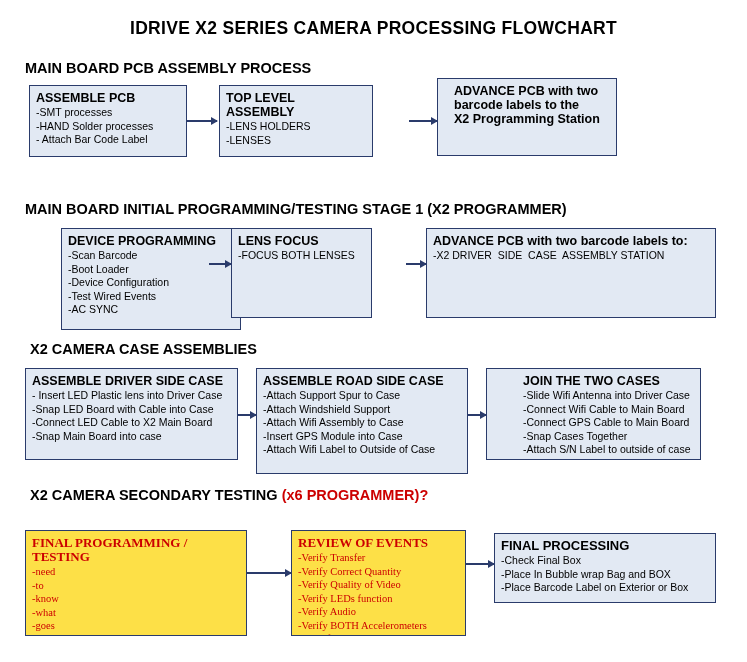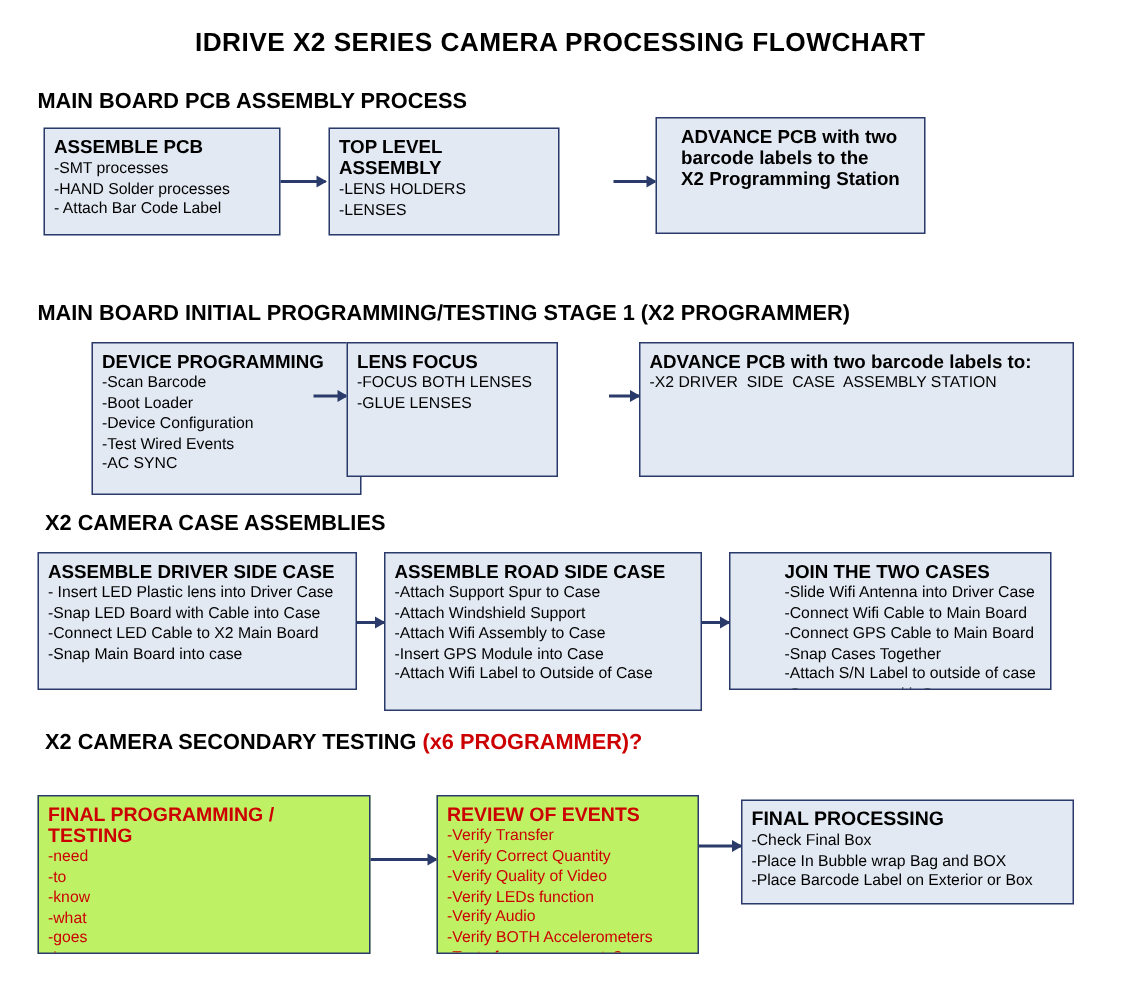--- a/index.html
+++ b/index.html
@@ -40,21 +40,22 @@
   }
   .box {
     position: absolute;
     box-sizing: border-box;
     border: 1px solid #2a3b6b;
     background: #e2e9f3;
     padding: 5px 6px 4px 6px;
     overflow: hidden;
   }
   .box.white {
-    background: #bef264;
+    background: #fde047;
+    font-family: Liberation Serif, serif;
   }
   .box-title {
     font-size: 12.5px;
     font-weight: bold;
     line-height: 14px;
     margin-bottom: 1px;
     white-space: pre-line;
   }
   .box-title.red {
     color: #cc0000;
@@ -132,21 +133,20 @@
         <div>-Test Wired Events</div>
         <div>-AC SYNC</div>
     </div>
   </div>
   <div class="arrow" style="left:209px; top:263px; width:22px;"></div>
 
   <div class="box" style="left:231px; top:228px; width:141px; height:90px;">
     <div class="box-title">LENS FOCUS</div>
     <div class="box-lines">
       <div>-FOCUS BOTH LENSES</div>
-        <div>-GLUE LENSES</div>
     </div>
   </div>
   <div class="arrow" style="left:406px; top:263px; width:20px;"></div>
 
   <div class="box" style="left:426px; top:228px; width:290px; height:90px;">
     <div class="box-title">ADVANCE PCB with two barcode labels to:</div>
     <div class="box-lines">
       <div>-X2 DRIVER  SIDE  CASE  ASSEMBLY STATION</div>
     </div>
   </div>

